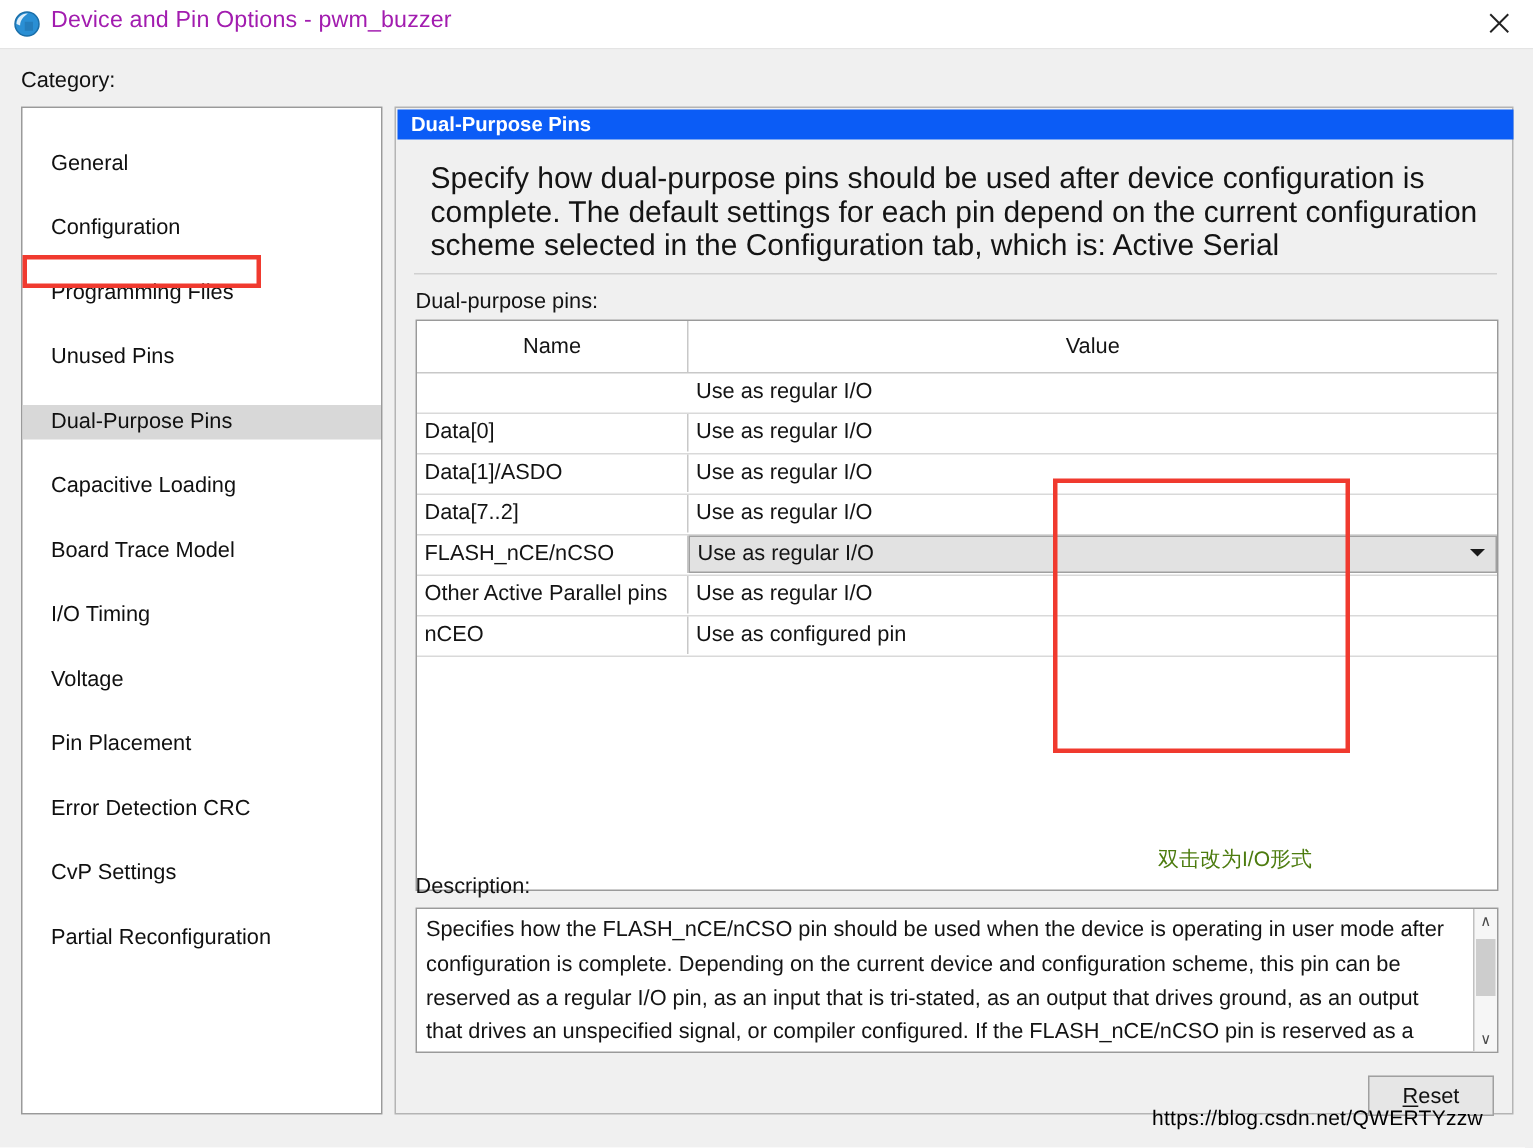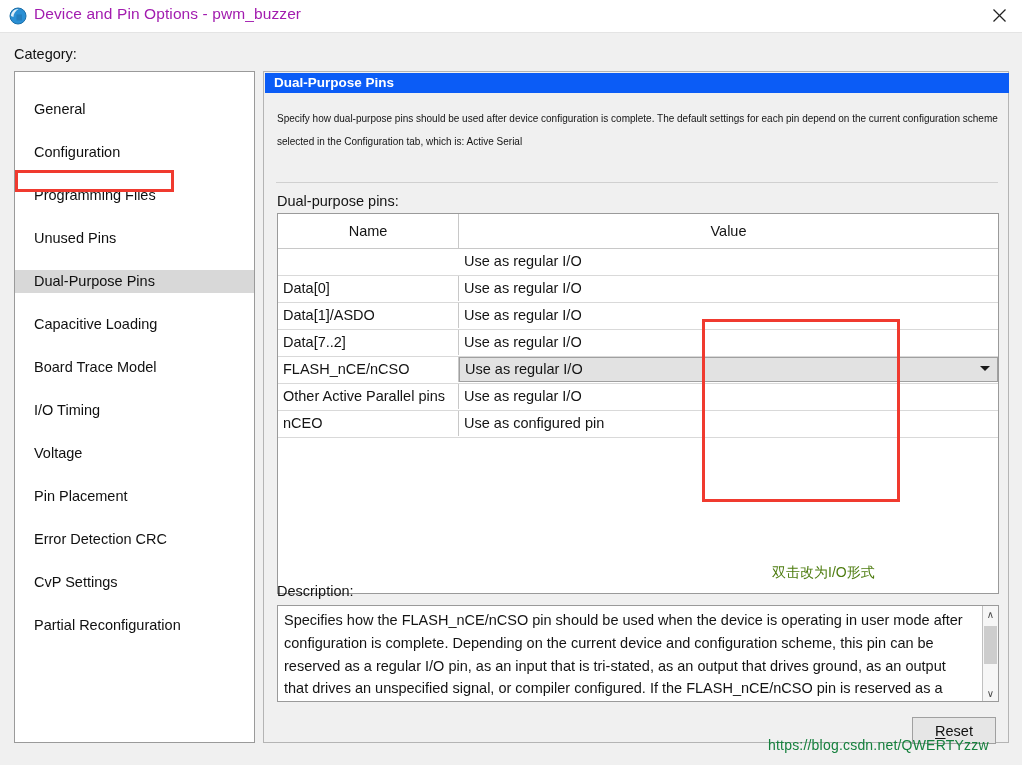--- a/index.html
+++ b/index.html
@@ -109,23 +109,23 @@
     font-size: 13.5px;
     font-weight: bold;
     line-height: 20px;
     padding-left: 9px;
     box-sizing: border-box;
     white-space: nowrap;
   }
 
   .panel-intro {
     position: absolute;
-    left: 13px; top: 36px;
+    left: 23px; top: 36px;
     width: 722px;
-    font-size: 10px;
+    font-size: 20px;
     color: #141414;
     line-height: 22.5px;
   }
 
   .hr-sep {
     position: absolute;
     left: 12px; top: 110px;
     width: 722px; height: 1px;
     background: #d0d0d0;
   }
@@ -299,21 +299,21 @@
     color: #111;
     display: flex; align-items: center; justify-content: center;
     cursor: pointer;
   }
   .reset-btn u { text-underline-offset: 2px; }
 
   .watermark {
     position: absolute;
     left: 768px; top: 737px;
     font-size: 14px;
-    color: #15803d;
+    color: #000000;
     white-space: nowrap;
     letter-spacing: 0.2px;
     pointer-events: none;
   }
 </style>
 </head>
 <body>
 
 <div id="app">
 

